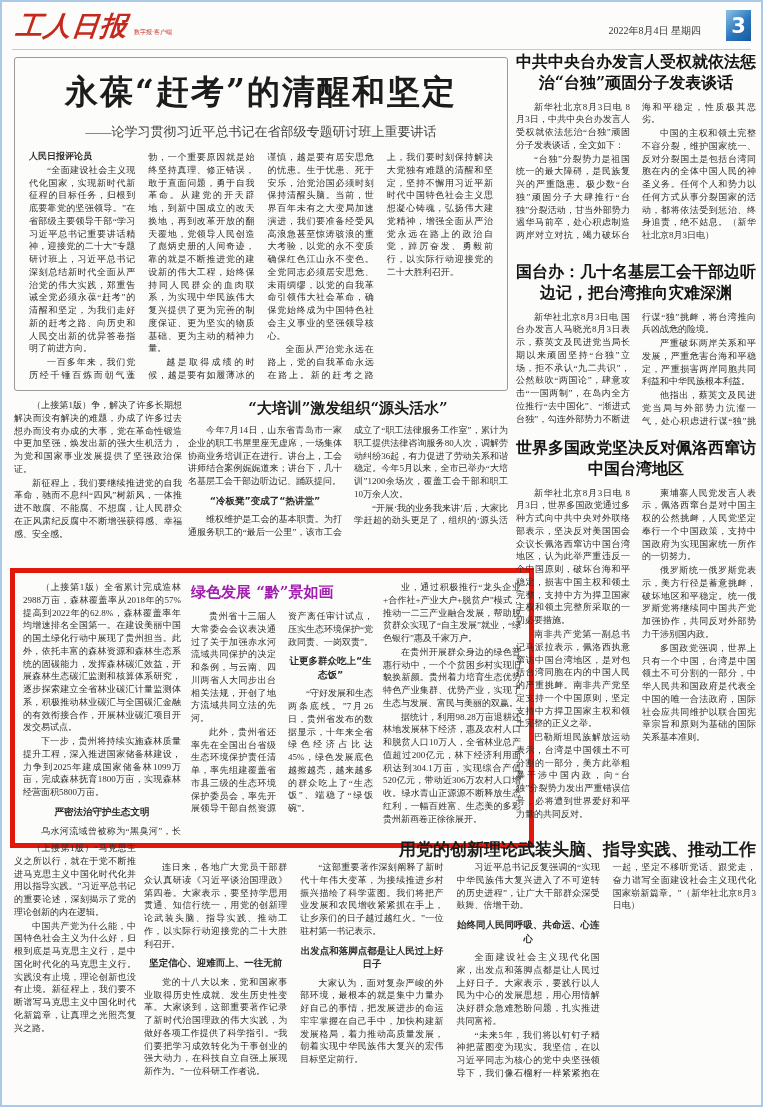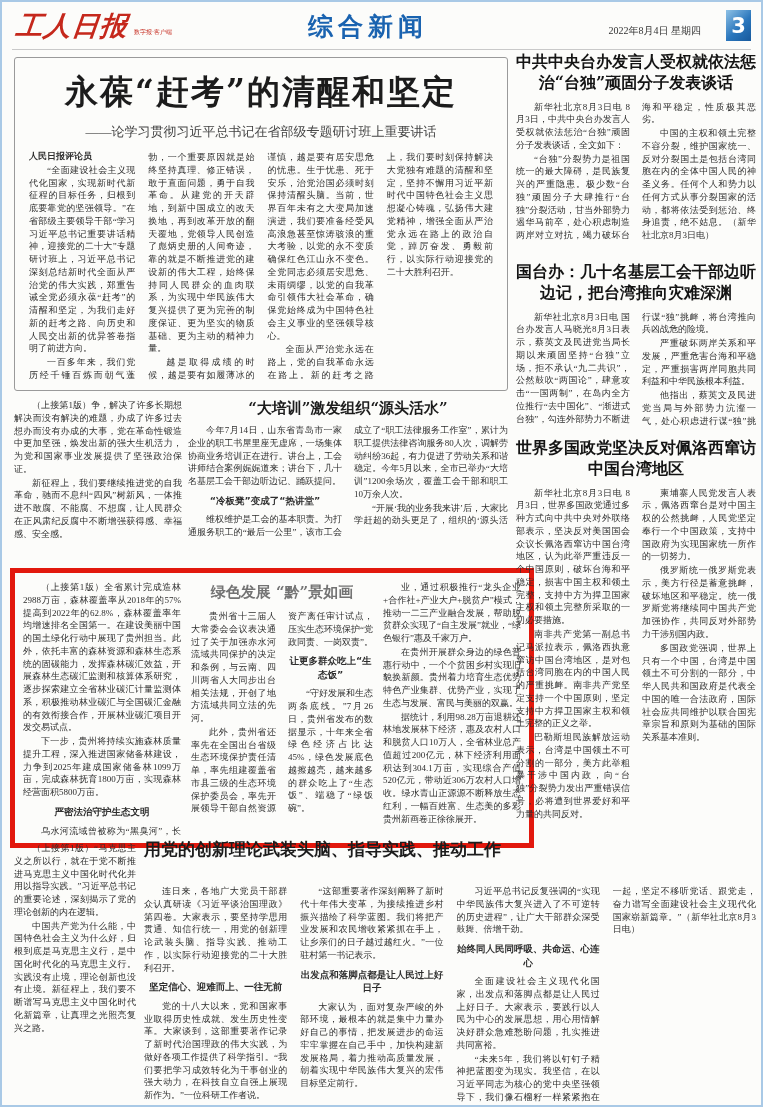--- a/index.html
+++ b/index.html
@@ -53,51 +53,50 @@
   .train-art  { position:absolute; left:186px; top:397px; width:320px; height:152px; }
   .train-headline { text-align:center; font-weight:bold; font-size:15px; font-family:"DejaVu Serif", serif; color:#1c1c1c; margin-bottom:6px; }
   .train-body { height:120px; overflow:hidden; }
   
   .highlight-box {
     position:absolute; left:8px; top:566px; width:524px; height:280px;
     border:5px solid #e2180d; background:transparent; padding:8px 8px 6px;
   }
   .green-grid { display:grid; grid-template-columns:158px 182px 1fr; gap:10px; height:100%; }
   .green-left, .green-right { overflow:hidden; }
-  .green-title { text-align:center; font-weight:bold; font-size:15px; font-family:"DejaVu Serif", serif; color:#737373; margin:2px 0 8px; }
+  .green-title { text-align:left; font-weight:bold; font-size:15px; font-family:"DejaVu Serif", serif; color:#a21caf; margin:2px 0 8px; }
   .green-mid-body { height:218px; overflow:hidden; }
   
   .right-region { position:absolute; left:514px; top:50px; width:240px; }
   .r-art { position:absolute; left:0; width:240px; }
   .r-art1 { top:0; height:206px; }
   .r-art2 { top:210px; height:172px; }
   .r-art3 { top:386px; height:394px; }
   .r-headline { text-align:center; font-weight:bold; font-family:"DejaVu Serif", serif; color:#141414; font-size:16px; line-height:1.3; margin-bottom:7px; }
   .r-headline.small { font-size:16px; letter-spacing:0; }
   .r-body { overflow:hidden; }
   .r-art1 .r-body { height:152px; }
   .r-art2 .r-body { height:118px; }
   .r-art3 .r-body { height:360px; }
   
   .bottom-contin { position:absolute; left:12px; top:840px; width:122px; height:256px; overflow:hidden; }
   .bottom-art { position:absolute; left:142px; top:836px; width:612px; height:264px; }
-  .bottom-headline { text-align:left; font-weight:bold; font-size:17px; font-family:"DejaVu Serif", serif; color:#1c1c1c; margin-bottom:24px; }
+  .bottom-headline { text-align:right; font-weight:bold; font-size:17px; font-family:"DejaVu Serif", serif; color:#1c1c1c; margin-bottom:0; }
   .bottom-body { height:230px; overflow:hidden; }
 </style>
 </head>
 <body>
 
 <div class="page">
 
   <div class="header">
     <div class="masthead">
       <div class="masthead-name">工人日报</div>
       <div class="masthead-tagline">数字报·客户端</div>
     </div>
-    <div class="section-title">综合新闻</div>
     <div class="dateline">2022年8月4日 星期四</div>
     <div class="pagenum">3</div>
   </div>
   <div class="header-rule"></div>
 
   <div class="lead-box">
     <div class="lead-headline">永葆“赶考”的清醒和坚定</div>
     <div class="lead-subheadline">——论学习贯彻习近平总书记在省部级专题研讨班上重要讲话</div>
     <div class="lead-body col-text cols-4">
         <p class="byline">人民日报评论员</p>

